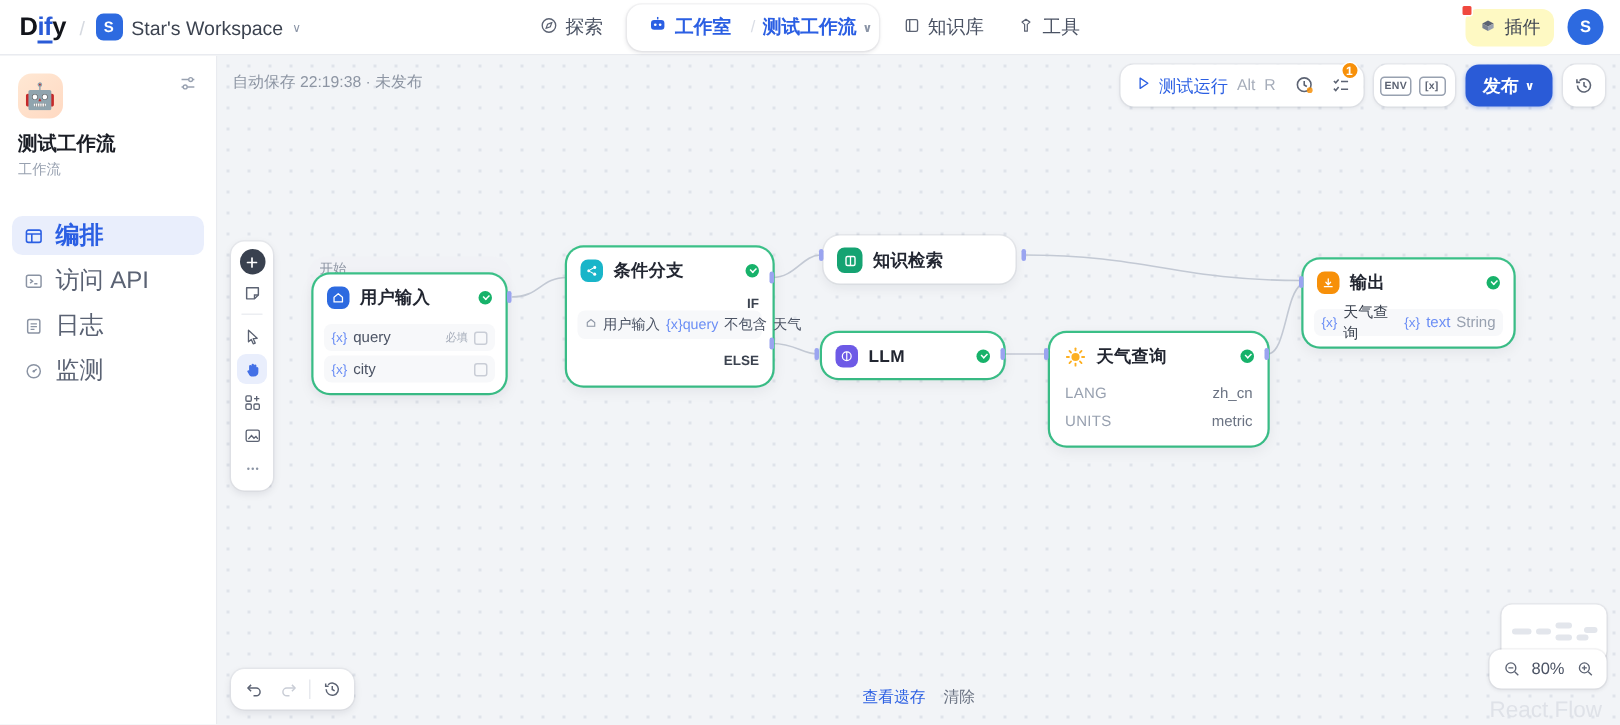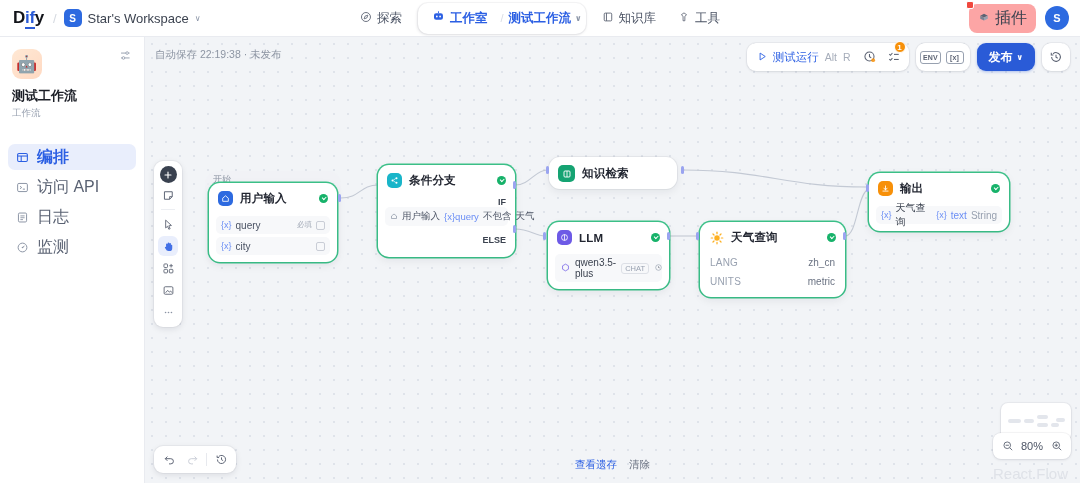--- a/index.html
+++ b/index.html
@@ -48,22 +48,22 @@
     box-shadow: 0 1px 3px rgba(16,24,40,.10), 0 0 0 1px rgba(16,24,40,.04);
     padding: 2px 4px; margin: 0 4px;
   }
   .nav-item.active { color: #2b5fe3; font-weight: bold; }
   .nav-sub { color: #2b5fe3; font-weight: bold; font-size: 12.5px; display: flex; align-items: center; gap: 4px; }
   .nav-divider { color: #d9dde5; font-size: 11px; margin: 0 5px 0 3px; }
 
   .top-right { margin-left: auto; display: flex; align-items: center; gap: 9px; margin-right: 11px; }
   .plugin-btn {
     display: flex; align-items: center; gap: 5px; position: relative;
-    padding: 4px 9px; border-radius: 8px; background: #fca5a5;
-    font-size: 16px; color: #3c4350; cursor: pointer;
+    padding: 4px 9px; border-radius: 8px; background: #fef9c3;
+    font-size: 12px; color: #3c4350; cursor: pointer;
   }
   .plugin-dot {
     position: absolute; top: -3px; left: -3px; width: 8px; height: 8px;
     background: #f0483e; border-radius: 2px; border: 1.5px solid #fff;
   }
   .avatar {
     width: 24px; height: 24px; border-radius: 50%; background: #2d6ae0;
     color: #fff; font-size: 11px; font-weight: bold;
     display: flex; align-items: center; justify-content: center;
   }
@@ -588,37 +588,20 @@
     <div class="node sel" style="left:403px; top:185px; width:121px;">
       <div class="node-head">
         <div class="n-ico" style="background:#6d5ae6">
           <svg width="9" height="9" viewBox="0 0 16 16">
               <circle cx="8" cy="8" r="5.2" fill="none" stroke="#fff" stroke-width="1.5"></circle>
               <path d="M8 2.8 V13.2" stroke="#fff" stroke-width="1.4"></path>
             </svg>
         </div>
         <div class="n-title">LLM</div>
         <div class="n-status"></div>
-      </div>
-      <div class="n-body">
-        <div class="model-row">
-          <span>
-            <svg width="9" height="9" viewBox="0 0 16 16">
-                <path d="M8 2 L13.2 5 V11 L8 14 L2.8 11 V5 Z" fill="none" stroke="#6d5ae6" stroke-width="1.3"></path>
-              </svg>
-          </span>
-          <span>qwen3.5-plus</span>
-          <span class="chat-chip">CHAT</span>
-          <span>
-            <svg width="9" height="9" viewBox="0 0 16 16">
-                <circle cx="8" cy="8" r="5" fill="none" stroke="#98a1b0" stroke-width="1.2"></circle>
-                <path d="M8 5.4 V8 L9.8 9.2" stroke="#98a1b0" stroke-width="1.1"></path>
-              </svg>
-          </span>
-        </div>
       </div>
     </div>
     <div class="port" style="left:398px; top:195px;"></div>
     <div class="port" style="left:522px; top:195px;"></div>
 
     <div class="node sel" style="left:555px; top:185px; width:145px;">
       <div class="node-head">
         <div class="n-ico" style="background:transparent">
           <svg width="14" height="14" viewBox="0 0 16 16">
               <circle cx="8" cy="8" r="3.1" fill="#fdb022"></circle>

